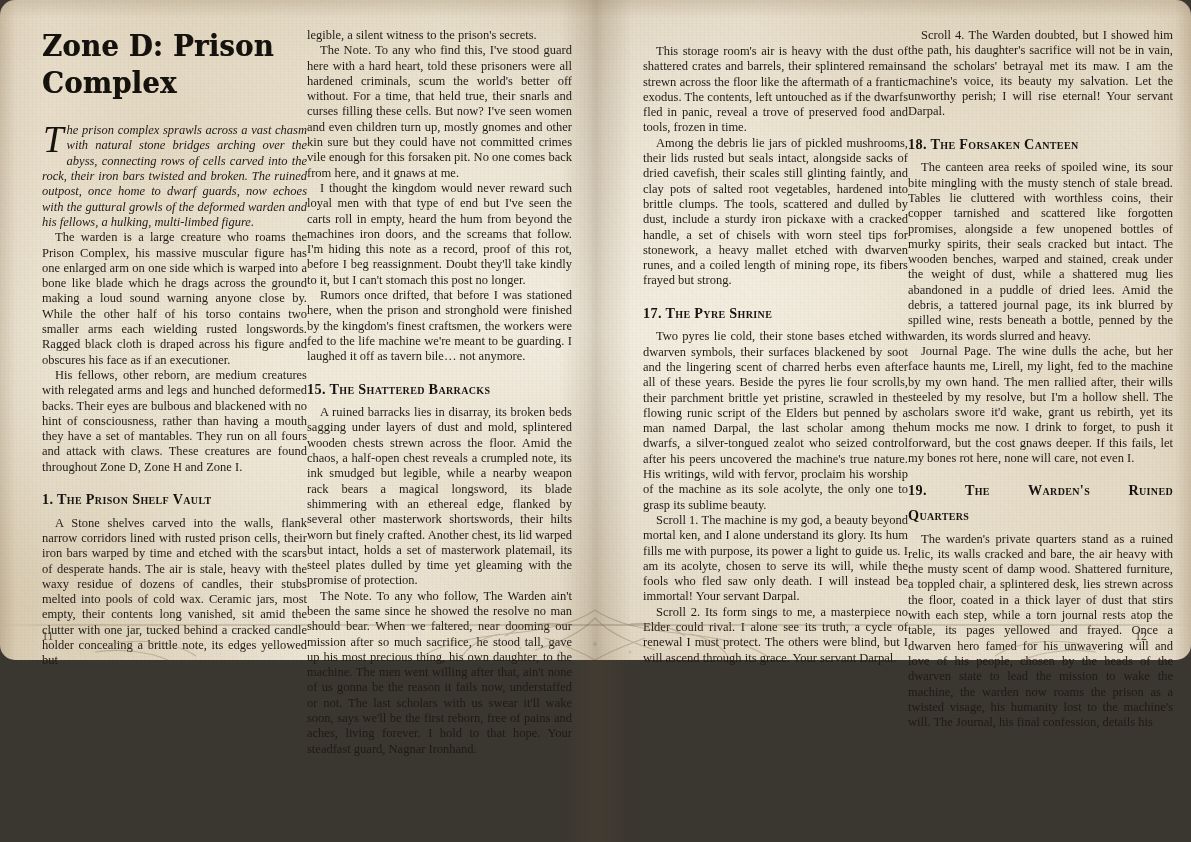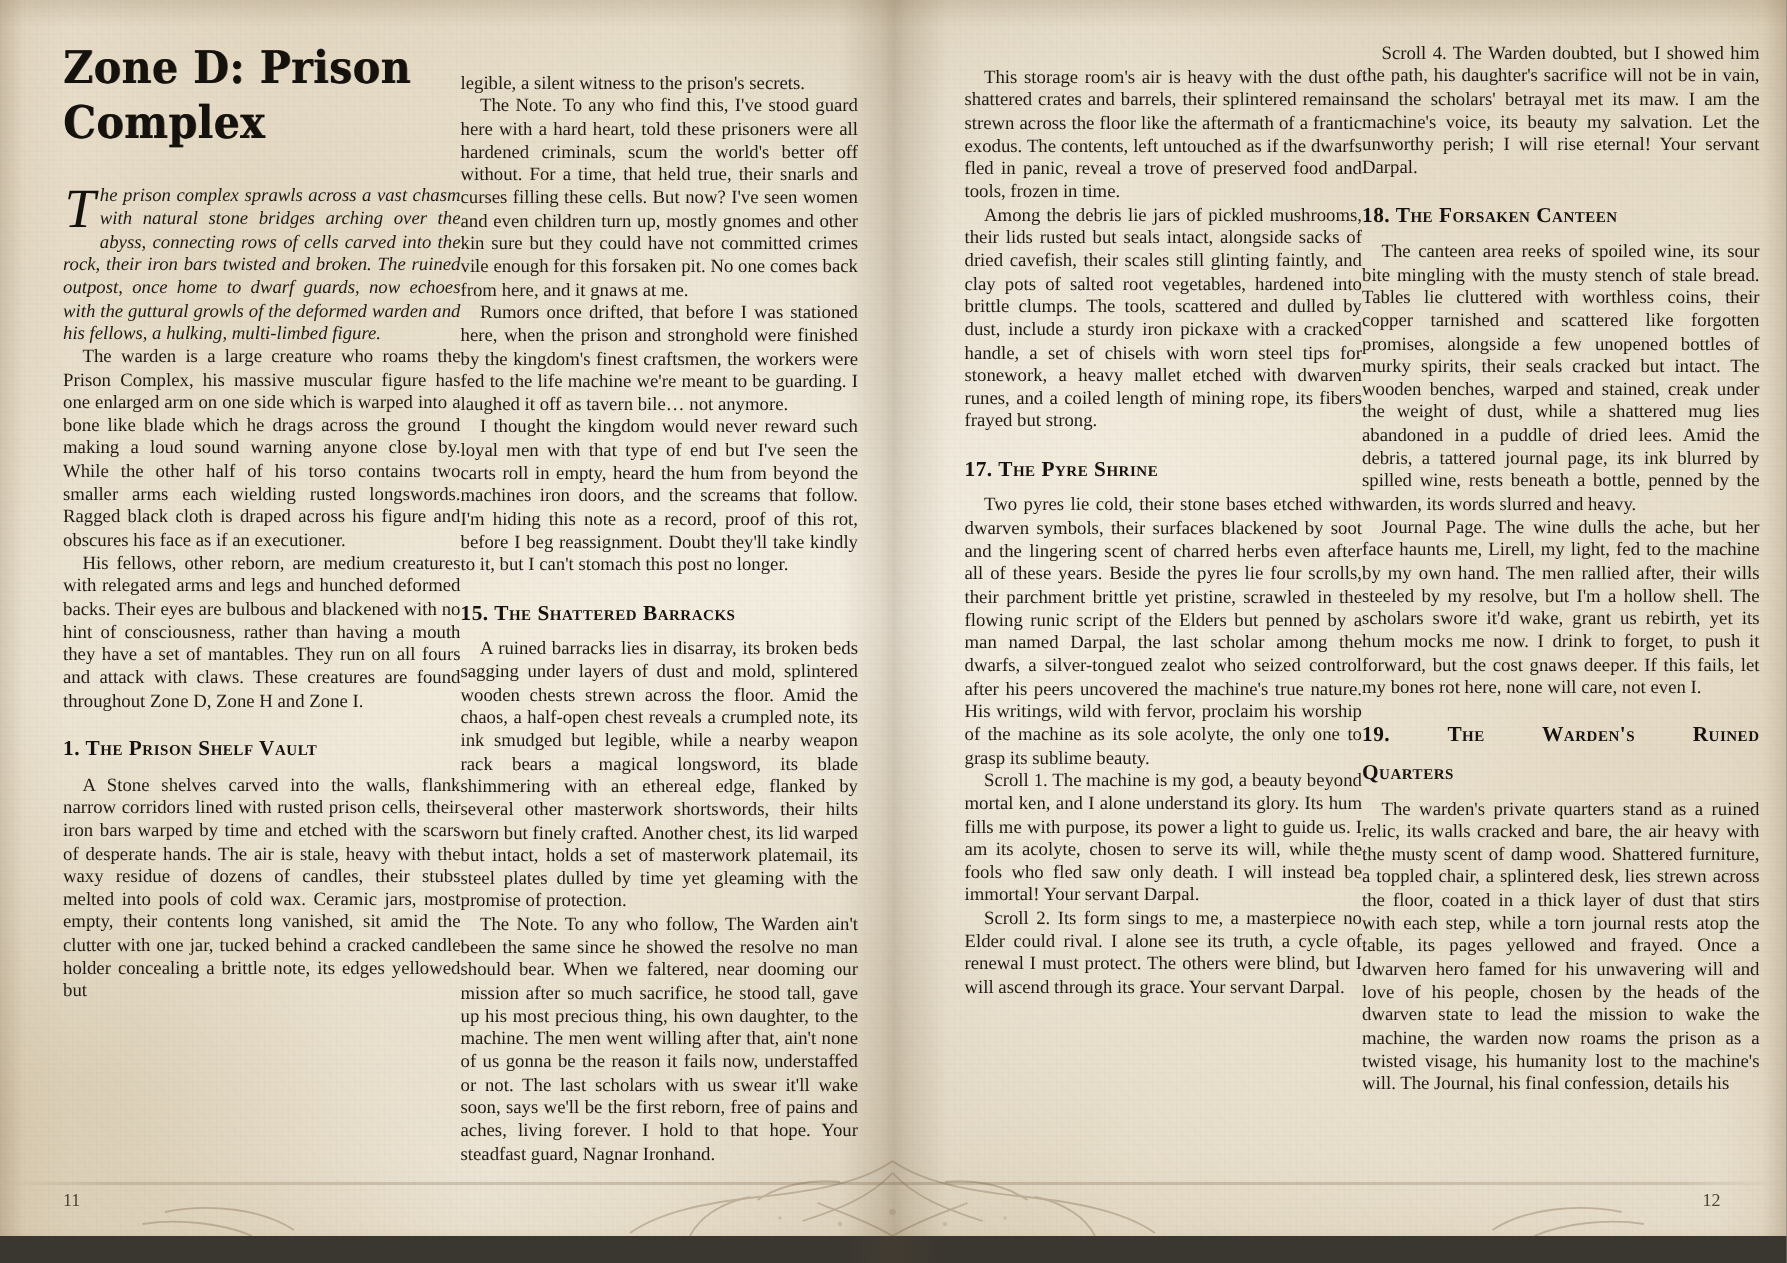--- a/index.html
+++ b/index.html
@@ -11,21 +11,21 @@
     width: 1191px;
     height: 842px;
     overflow: hidden;
     font-family: "Liberation Serif", "DejaVu Serif", serif;
   }
 
   
   #spread {
     position: relative;
     width: 1191px;
-    height: 824px;
+    height: 660px;
     background-color: #e8e0d0;
     background-image:
       
       radial-gradient(ellipse 120% 90% at 50% 50%, rgba(255,252,244,0.55) 0%, rgba(255,252,244,0.0) 62%),
       linear-gradient(to right,
         rgba(150,128,96,0.38) 0px,
         rgba(190,170,138,0.16) 16px,
         rgba(226,214,190,0.02) 46px,
         rgba(255,255,255,0) 120px,
         rgba(255,255,255,0) 440px,
@@ -47,20 +47,21 @@
       
       radial-gradient(circle at 14% 22%, rgba(203,184,150,0.40) 0%, rgba(203,184,150,0) 26%),
       radial-gradient(circle at 74% 12%, rgba(206,189,158,0.32) 0%, rgba(206,189,158,0) 22%),
       radial-gradient(circle at 38% 74%, rgba(198,178,142,0.30) 0%, rgba(198,178,142,0) 24%),
       radial-gradient(circle at 92% 62%, rgba(200,180,144,0.34) 0%, rgba(200,180,144,0) 25%),
       radial-gradient(circle at 58% 40%, rgba(236,228,210,0.40) 0%, rgba(236,228,210,0) 30%),
       radial-gradient(circle at 5% 88%, rgba(186,164,126,0.30) 0%, rgba(186,164,126,0) 20%),
       radial-gradient(circle at 26% 50%, rgba(240,233,216,0.35) 0%, rgba(240,233,216,0) 18%),
       linear-gradient(122deg, #efe7d8 0%, #e6ddc9 28%, #ece4d4 48%, #e3d9c4 70%, #eae2d2 100%);
     background-blend-mode: normal;
+    border-radius: 15px;
   }
   
   #grain {
     position: absolute;
     inset: 0;
     pointer-events: none;
     opacity: 0.42;
     background-image:
       repeating-linear-gradient(0deg, rgba(120,100,70,0.055) 0px, rgba(120,100,70,0.055) 1px, rgba(255,255,255,0) 1px, rgba(255,255,255,0) 3px),
       repeating-linear-gradient(90deg, rgba(120,100,70,0.05) 0px, rgba(120,100,70,0.05) 1px, rgba(255,255,255,0) 1px, rgba(255,255,255,0) 4px),
@@ -124,21 +125,21 @@
   p.body {
     font-size: 12.5px;
     line-height: 15.3px;
     text-align: justify;
     text-align-last: left;
     margin: 0;
     text-indent: 13px;
     hyphens: auto;
     color: #201a15;
   }
-  p.body.cont { text-indent: 0; margin-top: 20px; }
+  p.body.cont { text-indent: 0; }
   .gap-m { height: 16px; }
   .gap-l { height: 22px; }
 
   
   p.dropcap {
     text-indent: 0;
     font-style: italic;
   }
   p.dropcap::first-letter {
     font-family: "Liberation Serif", serif;
@@ -203,22 +204,22 @@
       <span class="num">1.</span>
       <span>The Prison Shelf Vault</span>
     </h2>
     <p class="body">A Stone shelves carved into the walls, flank narrow corridors lined with rusted prison cells, their iron bars warped by time and etched with the scars of desperate hands. The air is stale, heavy with the waxy residue of dozens of candles, their stubs melted into pools of cold wax. Ceramic jars, most empty, their contents long vanished, sit amid the clutter with one jar, tucked behind a cracked candle holder concealing a brittle note, its edges yellowed but</p>
   </div>
 
   <div class="col" id="col2">
     <div style="height:28px"></div>
     <p class="body cont">legible, a silent witness to the prison's secrets.</p>
     <p class="body">The Note. To any who find this, I've stood guard here with a hard heart, told these prisoners were all hardened criminals, scum the world's better off without. For a time, that held true, their snarls and curses filling these cells. But now? I've seen women and even children turn up, mostly gnomes and other kin sure but they could have not committed crimes vile enough for this forsaken pit. No one comes back from here, and it gnaws at me.</p>
+    <p class="body">I thought the kingdom would never reward such loyal men with that type of end but I've seen the carts roll in empty, heard the hum from beyond the machines iron doors, and the screams that follow. I'm hiding this note as a record, proof of this rot, before I beg reassignment. Doubt they'll take kindly to it, but I can't stomach this post no longer.</p>
     <p class="body">Rumors once drifted, that before I was stationed here, when the prison and stronghold were finished by the kingdom's finest craftsmen, the workers were fed to the life machine we're meant to be guarding. I laughed it off as tavern bile… not anymore.</p>
-    <p class="body">I thought the kingdom would never reward such loyal men with that type of end but I've seen the carts roll in empty, heard the hum from beyond the machines iron doors, and the screams that follow. I'm hiding this note as a record, proof of this rot, before I beg reassignment. Doubt they'll take kindly to it, but I can't stomach this post no longer.</p>
     <div class="gap-m"></div>
     <h2 class="heading">
       <span class="num">15.</span>
       <span>The Shattered Barracks</span>
     </h2>
     <p class="body">A ruined barracks lies in disarray, its broken beds sagging under layers of dust and mold, splintered wooden chests strewn across the floor. Amid the chaos, a half-open chest reveals a crumpled note, its ink smudged but legible, while a nearby weapon rack bears a magical longsword, its blade shimmering with an ethereal edge, flanked by several other masterwork shortswords, their hilts worn but finely crafted. Another chest, its lid warped but intact, holds a set of masterwork platemail, its steel plates dulled by time yet gleaming with the promise of protection.</p>
     <p class="body">The Note. To any who follow, The Warden ain't been the same since he showed the resolve no man should bear. When we faltered, near dooming our mission after so much sacrifice, he stood tall, gave up his most precious thing, his own daughter, to the machine. The men went willing after that, ain't none of us gonna be the reason it fails now, understaffed or not. The last scholars with us swear it'll wake soon, says we'll be the first reborn, free of pains and aches, living forever. I hold to that hope. Your steadfast guard, Nagnar Ironhand.</p>
   </div>
 
   <div class="col" id="col3">

